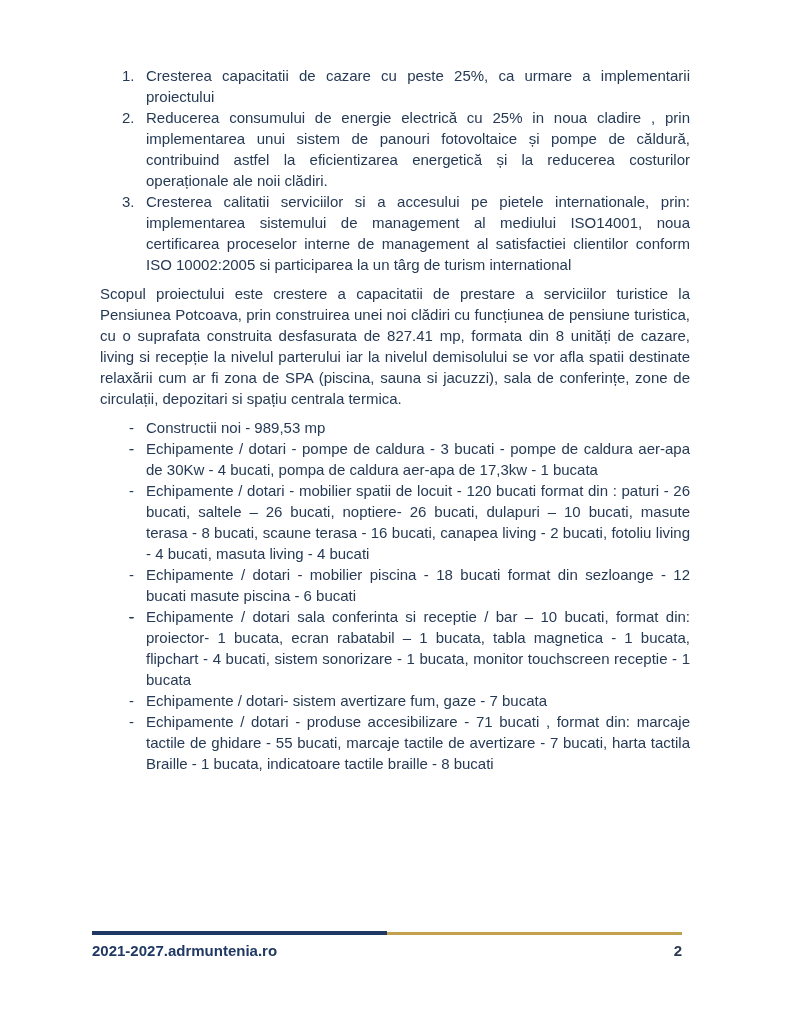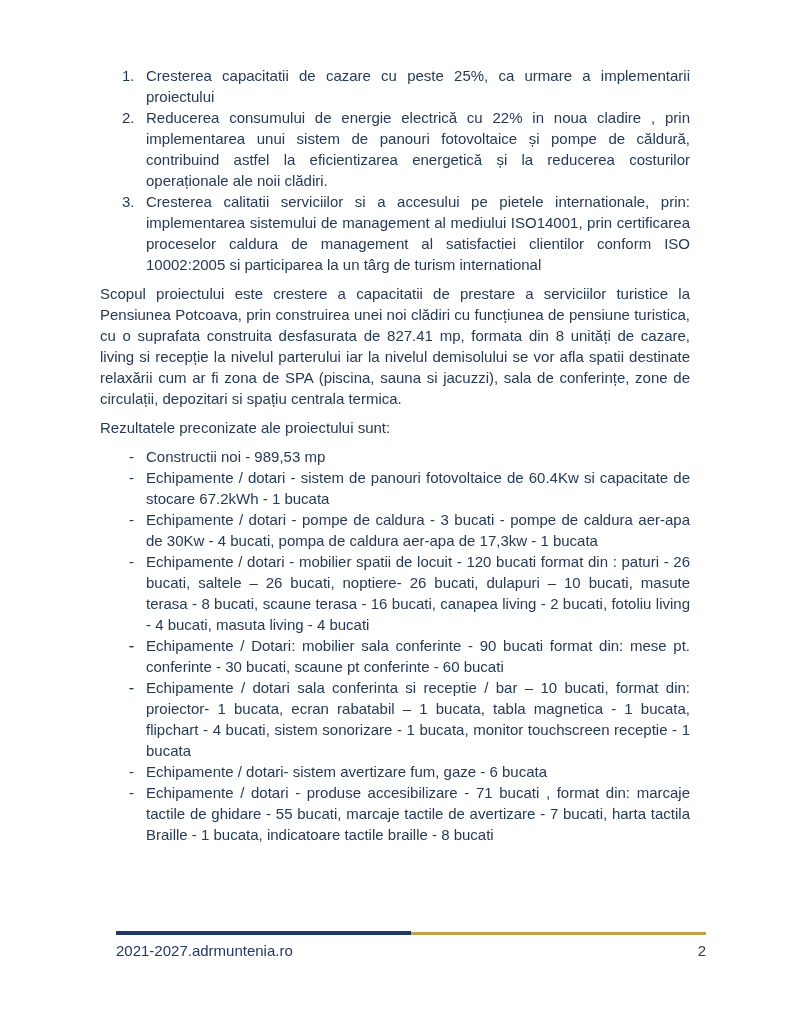--- a/index.html
+++ b/index.html
@@ -39,23 +39,24 @@
   .li .marker {
     position: absolute;
     left: 22px;
     top: 0;
   }
   .dash-list .li .marker {
     left: 29px;
   }
   footer {
     position: absolute;
-    left: 116px;
+    left: 92px;
     width: 590px;
     top: 931px;
+    font-weight: bold;
   }
   .footer-rule {
     display: flex;
     align-items: center;
     width: 100%;
     height: 4px;
   }
   .rule-navy {
     width: 50%;
     height: 4px;
@@ -81,36 +82,35 @@
     color: #2b3a50;
   }
 </style>
 </head>
 <body>
 
 <div class="page">
   <main class="content" id="content">
       <div class="numbered-list">
         <div class="li"><span class="marker">1.</span><span>Cresterea capacitatii de cazare cu peste 25%, ca urmare a implementarii proiectului</span></div>
-        <div class="li"><span class="marker">2.</span><span>Reducerea consumului de energie electrică cu 22% in noua cladire , prin implementarea unui sistem de panouri fotovoltaice și pompe de căldură, contribuind astfel la eficientizarea energetică și la reducerea costurilor operaționale ale noii clădiri.</span></div>
-        <div class="li"><span class="marker">3.</span><span>Cresterea calitatii serviciilor si a accesului pe pietele internationale, prin: implementarea sistemului de management al mediului ISO14001, prin certificarea proceselor caldura de management al satisfactiei clientilor conform ISO 10002:2005 si participarea la un târg de turism international</span></div>
+        <div class="li"><span class="marker">2.</span><span>Reducerea consumului de energie electrică cu 25% in noua cladire , prin implementarea unui sistem de panouri fotovoltaice și pompe de căldură, contribuind astfel la eficientizarea energetică și la reducerea costurilor operaționale ale noii clădiri.</span></div>
+        <div class="li"><span class="marker">3.</span><span>Cresterea calitatii serviciilor si a accesului pe pietele internationale, prin: implementarea sistemului de management al mediului ISO14001, noua certificarea proceselor interne de management al satisfactiei clientilor conform ISO 10002:2005 si participarea la un târg de turism international</span></div>
       </div>
       <p class="para">Scopul proiectului este crestere a capacitatii de prestare a serviciilor turistice la Pensiunea Potcoava, prin construirea unei noi clădiri cu funcțiunea de pensiune turistica, cu o suprafata construita desfasurata de 827.41 mp, formata din 8 unități de cazare, living si recepție la nivelul parterului iar la nivelul demisolului se vor afla spatii destinate relaxării cum ar fi zona de SPA (piscina, sauna si jacuzzi), sala de conferințe, zone de circulații, depozitari si spațiu centrala termica.</p>
-      <p class="para">Rezultatele preconizate ale proiectului sunt:</p>
       <div class="dash-list">
         <div class="li"><span class="marker">-</span><span>Constructii noi - 989,53 mp</span></div>
-        <div class="li"><span class="marker">-</span><span>Echipamente / dotari - sistem de panouri fotovoltaice de 60.4Kw si capacitate de stocare 67.2kWh - 1 bucata</span></div>
+        <div class="li"><span class="marker">-</span></div>
         <div class="li"><span class="marker">-</span><span>Echipamente / dotari - pompe de caldura - 3 bucati - pompe de caldura aer-apa de 30Kw - 4 bucati, pompa de caldura aer-apa de 17,3kw - 1 bucata</span></div>
         <div class="li"><span class="marker">-</span><span>Echipamente / dotari - mobilier spatii de locuit - 120 bucati format din : paturi - 26 bucati, saltele – 26 bucati, noptiere- 26 bucati, dulapuri – 10 bucati,  masute terasa - 8 bucati, scaune terasa - 16 bucati, canapea living - 2 bucati, fotoliu living - 4 bucati, masuta living - 4 bucati</span></div>
+        <div class="li"><span class="marker">-</span><span>Echipamente / dotari - mobilier piscina - 18 bucati format din sezloange - 12 bucati masute piscina - 6 bucati</span></div>
         <div class="li"><span class="marker">-</span></div>
         <div class="li"><span class="marker">-</span></div>
-        <div class="li"><span class="marker">-</span><span>Echipamente / Dotari: mobilier sala conferinte - 90 bucati format din: mese pt. conferinte - 30 bucati, scaune pt conferinte - 60 bucati</span></div>
         <div class="li"><span class="marker">-</span></div>
         <div class="li"><span class="marker">-</span><span>Echipamente / dotari sala conferinta si receptie / bar – 10 bucati, format din: proiector- 1 bucata, ecran rabatabil – 1 bucata, tabla magnetica - 1 bucata, flipchart - 4 bucati, sistem sonorizare - 1 bucata, monitor touchscreen receptie - 1 bucata</span></div>
-        <div class="li"><span class="marker">-</span><span>Echipamente / dotari- sistem avertizare fum, gaze - 6 bucata</span></div>
+        <div class="li"><span class="marker">-</span><span>Echipamente / dotari- sistem avertizare fum, gaze - 7 bucata</span></div>
         <div class="li"><span class="marker">-</span><span>Echipamente / dotari - produse accesibilizare - 71 bucati , format din: marcaje tactile de ghidare - 55 bucati, marcaje tactile de avertizare - 7 bucati, harta tactila Braille - 1 bucata, indicatoare tactile braille - 8 bucati</span></div>
       </div>
     </main>
 
   <footer>
     <div class="footer-rule">
       <span class="rule-navy"></span>
       <span class="rule-gold"></span>
     </div>
     <div class="footer-row">

